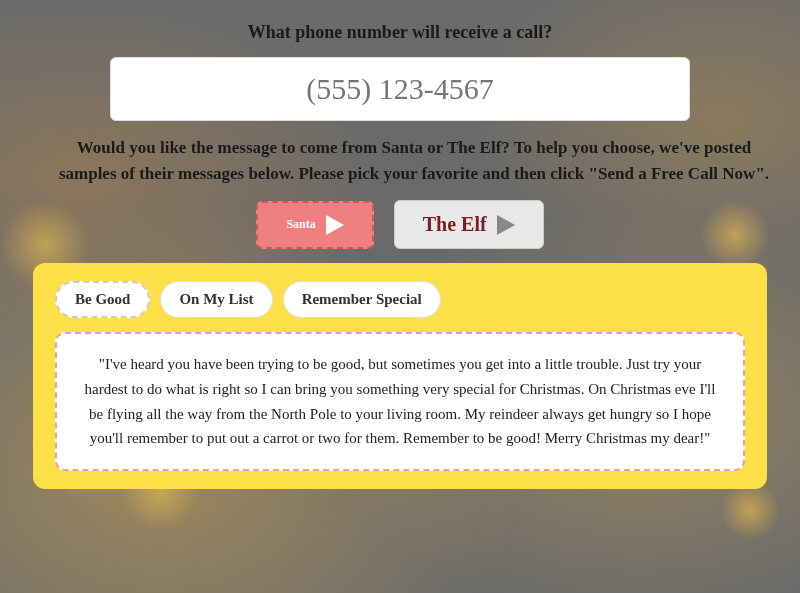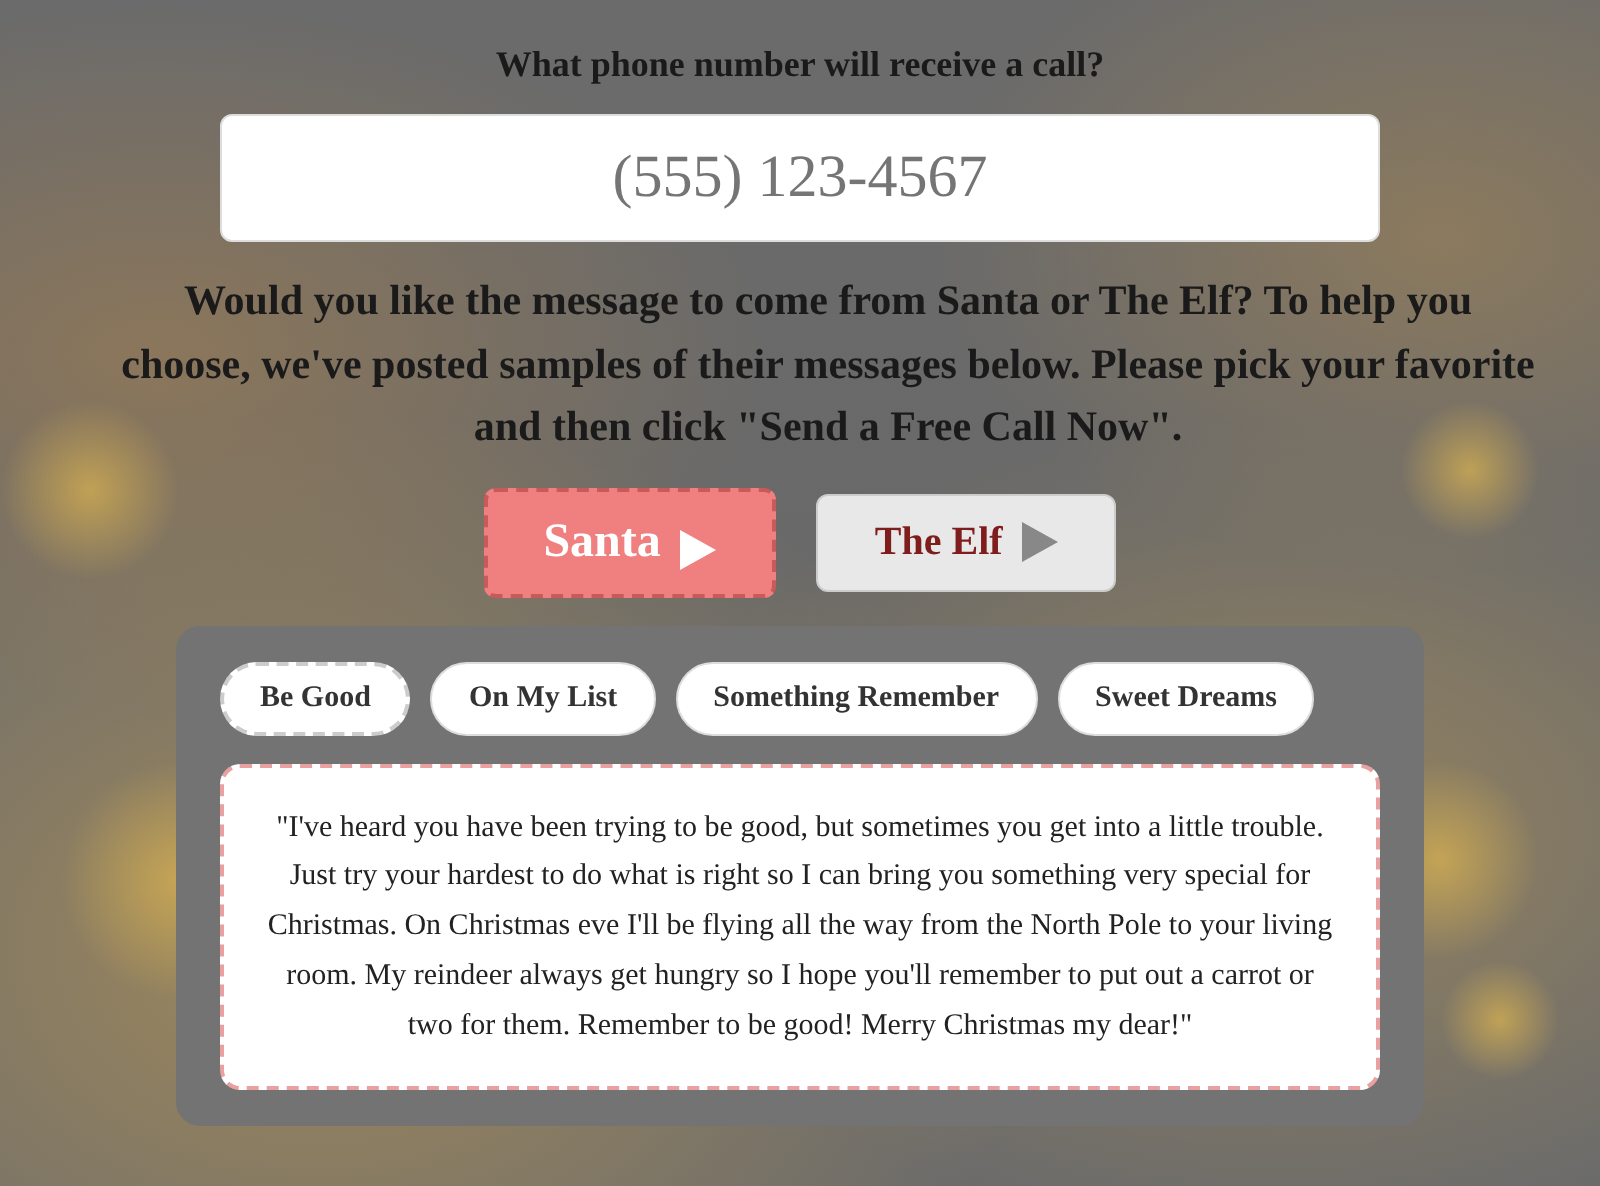--- a/index.html
+++ b/index.html
@@ -63,46 +63,46 @@
       outline: none;
       font-size: 30px;
       color: #4d7c0f;
       text-align: center;
       width: 100%;
       font-family: 'Georgia', serif;
       background: transparent;
     }
 
     .description-text {
-      font-size: 21px;
+      font-size: 17px;
       color: #1a1a1a;
       text-align: center;
       line-height: 1.5;
       max-width: 760px;
       font-weight: bold;
       margin-left: 28px;
     }
 
     .voice-buttons {
       display: flex;
       gap: 20px;
       align-items: center;
     }
 
     .santa-btn {
       background: #f08080;
       color: white;
       border: 2px dashed #c85a5a;
       border-radius: 6px;
       padding: 12px 28px;
-      font-size: 24px;
+      font-size: 12px;
       font-weight: bold;
       cursor: pointer;
       display: flex;
-      align-items: flex-end;
+      align-items: center;
       gap: 10px;
       font-family: 'Georgia', serif;
     }
 
     .santa-btn .play-icon {
       width: 0;
       height: 0;
       border-top: 10px solid transparent;
       border-bottom: 10px solid transparent;
       border-left: 18px solid white;
@@ -127,24 +127,24 @@
     .elf-btn .play-icon {
       width: 0;
       height: 0;
       border-top: 10px solid transparent;
       border-bottom: 10px solid transparent;
       border-left: 18px solid #888;
       display: inline-block;
     }
 
     .message-panel {
-      background: #737373;
+      background: #fde047;
       border-radius: 12px;
       padding: 18px 22px;
-      width: 624px;
+      width: 734px;
     }
 
     .message-tabs {
       display: flex;
       gap: 10px;
       margin-bottom: 14px;
       flex-wrap: wrap;
     }
 
     .msg-tab {
@@ -210,21 +210,20 @@
     <button class="elf-btn">
       <span>The Elf</span>
       <span class="play-icon"></span>
     </button>
   </div>
 
   <div class="message-panel">
     <div class="message-tabs">
       <button class="msg-tab active">Be Good</button>
       <button class="msg-tab inactive">On My List</button>
-      <button class="msg-tab inactive">Something Remember</button>
-      <button class="msg-tab inactive">Sweet Dreams</button>
+      <button class="msg-tab inactive">Remember Special</button>
     </div>
     <div class="message-box">
       <span>"I've heard you have been trying to be good, but sometimes you get into a little trouble. Just try your hardest to do what is right so I can bring you something very special for Christmas. On Christmas eve I'll be flying all the way from the North Pole to your living room. My reindeer always get hungry so I hope you'll remember to put out a carrot or two for them. Remember to be good! Merry Christmas my dear!"</span>
     </div>
   </div>
 
 </div>
 
 </body></html>

